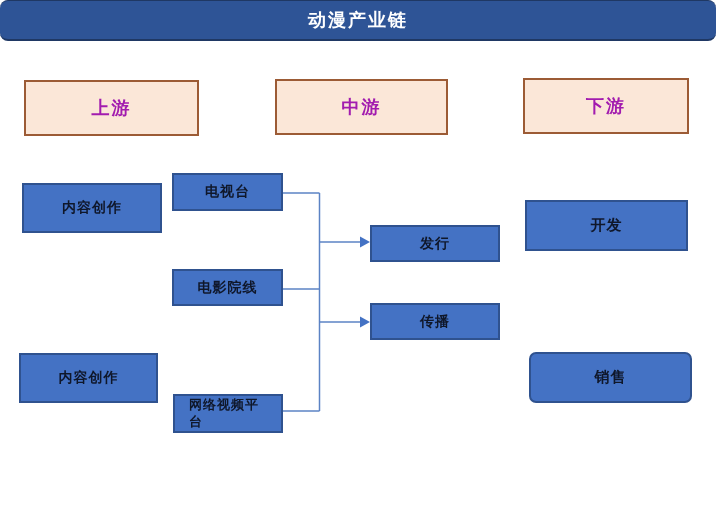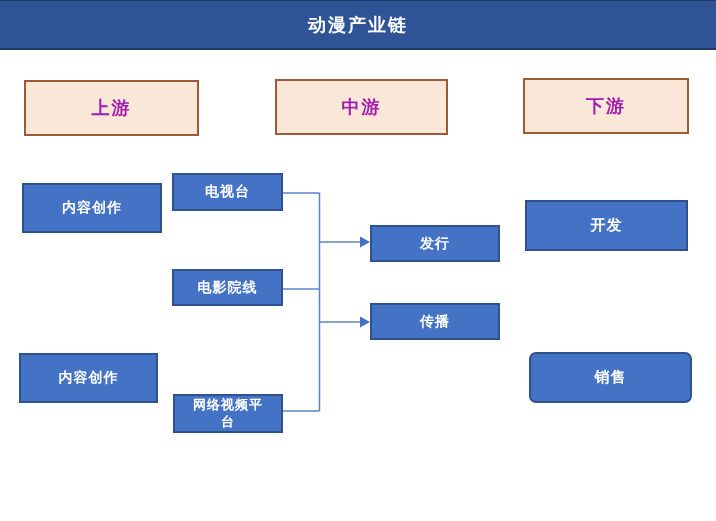--- a/index.html
+++ b/index.html
@@ -4,42 +4,42 @@
 <style>
   html,body{margin:0;padding:0;background:#fff;}
   .canvas{
     position:relative;
     width:716px;height:521px;
     background:#ffffff;
     font-family:"Liberation Sans","DejaVu Sans",sans-serif;
     overflow:hidden;
   }
   .header{
-    position:absolute;left:0;top:0;width:716px;height:50px;
+    position:absolute;left:0;top:0;width:716px;height:41px;
     background:#2E5496;
     border-top:1px solid #1F3864;
     border-bottom:2px solid #1F3864;
     box-sizing:border-box;
-    display:flex;align-items:center;justify-content:center;
+    display:flex;align-items:center;justify-content:center;border-radius:8px;
   }
   .header .title{
     color:#ffffff;font-size:18px;font-weight:bold;letter-spacing:2px;
   }
   .cat{
     position:absolute;box-sizing:border-box;
     background:#FBE7D8;border:2px solid #9C5B35;
     display:flex;align-items:center;justify-content:center;
     color:#a21caf;font-size:18px;font-weight:bold;letter-spacing:2px;
   }
   .node{
     position:absolute;box-sizing:border-box;
     background:#4472C4;border:2px solid #2F528F;
     display:flex;align-items:center;justify-content:center;
-    color:#ffffff;font-size:14px;font-weight:bold;letter-spacing:1px;
-    text-align:center;line-height:1.25;
+    color:#0f172a;font-size:14px;font-weight:bold;letter-spacing:1px;
+    text-align:left;line-height:1.25;
   }
   .connectors{position:absolute;left:0;top:0;width:716px;height:521px;}
 </style>
 </head>
 <body>
 
 <div class="canvas">
 
   <div class="header">
     <span class="title">动漫产业链</span>

